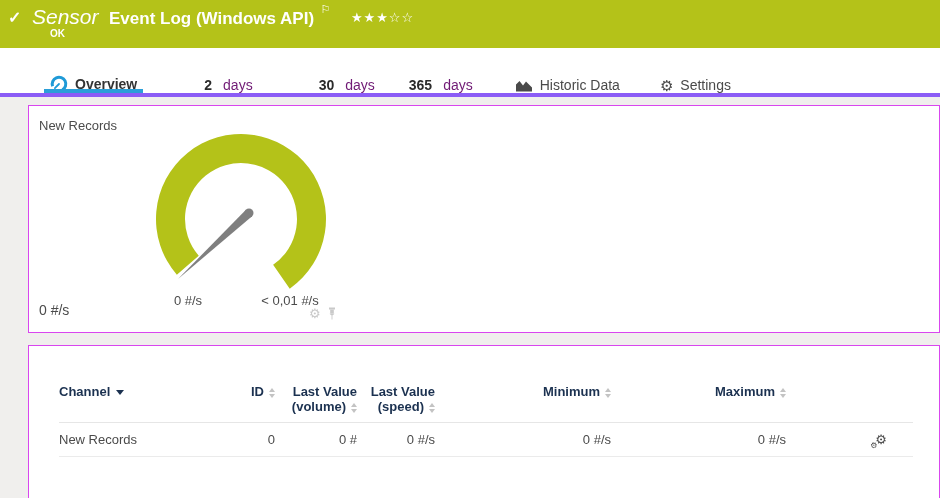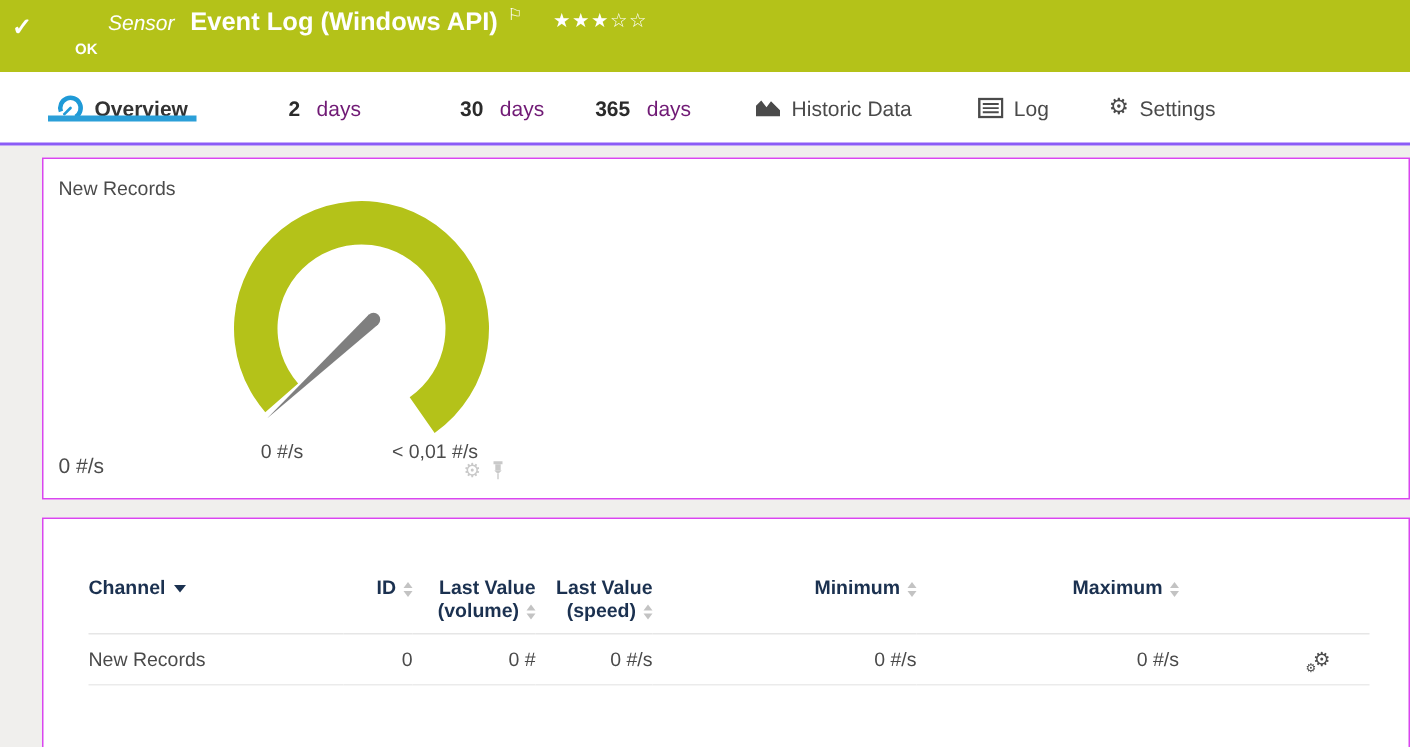--- a/index.html
+++ b/index.html
@@ -5,30 +5,30 @@
   * { margin:0; padding:0; box-sizing:border-box; }
   html,body { width:940px; height:498px; overflow:hidden; background:#f0efed;
               font-family:"Liberation Sans", sans-serif; }
   .page { position:relative; width:940px; height:498px; }
 
   
   .topbar { position:absolute; left:0; top:0; width:940px; height:48px;
             background:#b4c219; color:#fff; }
   .check-icon { position:absolute; left:8px; top:8px; font-size:16px; font-weight:bold; }
   .title-line { position:absolute; left:32px; top:5px; white-space:nowrap; }
-  .sensor-type { font-style:italic; font-size:14px;margin-left:40px; }
+  .sensor-type { font-style:italic; font-size:21px; }
   .sensor-title { font-weight:bold; font-size:17px; margin-left:6px; }
   .flag-icon { font-size:11px; vertical-align:top; margin-left:2px; position:relative; top:-2px;}
   .stars { margin-left:16px; font-size:13px; letter-spacing:1px; position:relative; top:-2px;}
   .status-ok { position:absolute; left:50px; top:28px; font-size:10px; font-weight:bold; }
 
   
   .tabbar { position:absolute; left:0; top:48px; width:940px; height:49px;
-            background:#fff; border-bottom:2px solid #8b5cf6; display:flex;
-            align-items:center; padding-left:32px; font-size:14px; color:#4a4a4a; }
+            background:#fff; border-bottom:4px solid #8b5cf6; display:flex;
+            align-items:flex-end; padding-left:44px; font-size:14px; color:#4a4a4a; }
   .tab { display:flex; align-items:center; gap:7px; padding:0 6px; position:relative;
          white-space:nowrap; cursor:pointer; }
   .tab .ticon { display:flex; align-items:center; }
   .tab.active { color:#333; font-weight:bold; }
   .tab.active::after { content:""; position:absolute; left:0; right:0; bottom:0;
                        height:4px; background:#2b9fd8; }
   .tab .num { font-weight:bold; color:#2b2b2b; margin-right:4px; }
   .tab .unit { color:#701a75; }
   .m1{margin-left:10px}.m2{margin-left:55px}.m3{margin-left:54px}.m4{margin-left:22px}
   .m5{margin-left:30px}.m6{margin-left:32px}.m7{margin-left:28px}
@@ -113,29 +113,20 @@
       <span class="num">365</span>
       <span class="unit">days</span>
     </div>
     <div class="tab m5">
       <span class="ticon">
         <svg width="18" height="15" viewBox="0 0 18 14">
           <path d="M1 13 V6 L4.5 2.5 L8 7 L11 3 L17 9 V13 Z" fill="#4a4a4a"></path>
         </svg>
       </span>
       <span>Historic Data</span>
-    </div>
-    <div class="tab m6">
-      <span class="ticon">
-        <svg width="17" height="14" viewBox="0 0 16 13">
-          <rect x="0.8" y="0.8" width="14.4" height="11.4" fill="none" stroke="#4a4a4a" stroke-width="1.5"></rect>
-          <path d="M3 4 H13 M3 6.6 H13 M3 9.2 H13" stroke="#4a4a4a" stroke-width="1.2"></path>
-        </svg>
-      </span>
-      <span>Log</span>
     </div>
     <div class="tab m7">
       <span class="ticon gear-glyph">⚙</span>
       <span>Settings</span>
     </div>
   </nav>
 
   <main class="content">
 
     <section class="panel gauge-panel">

